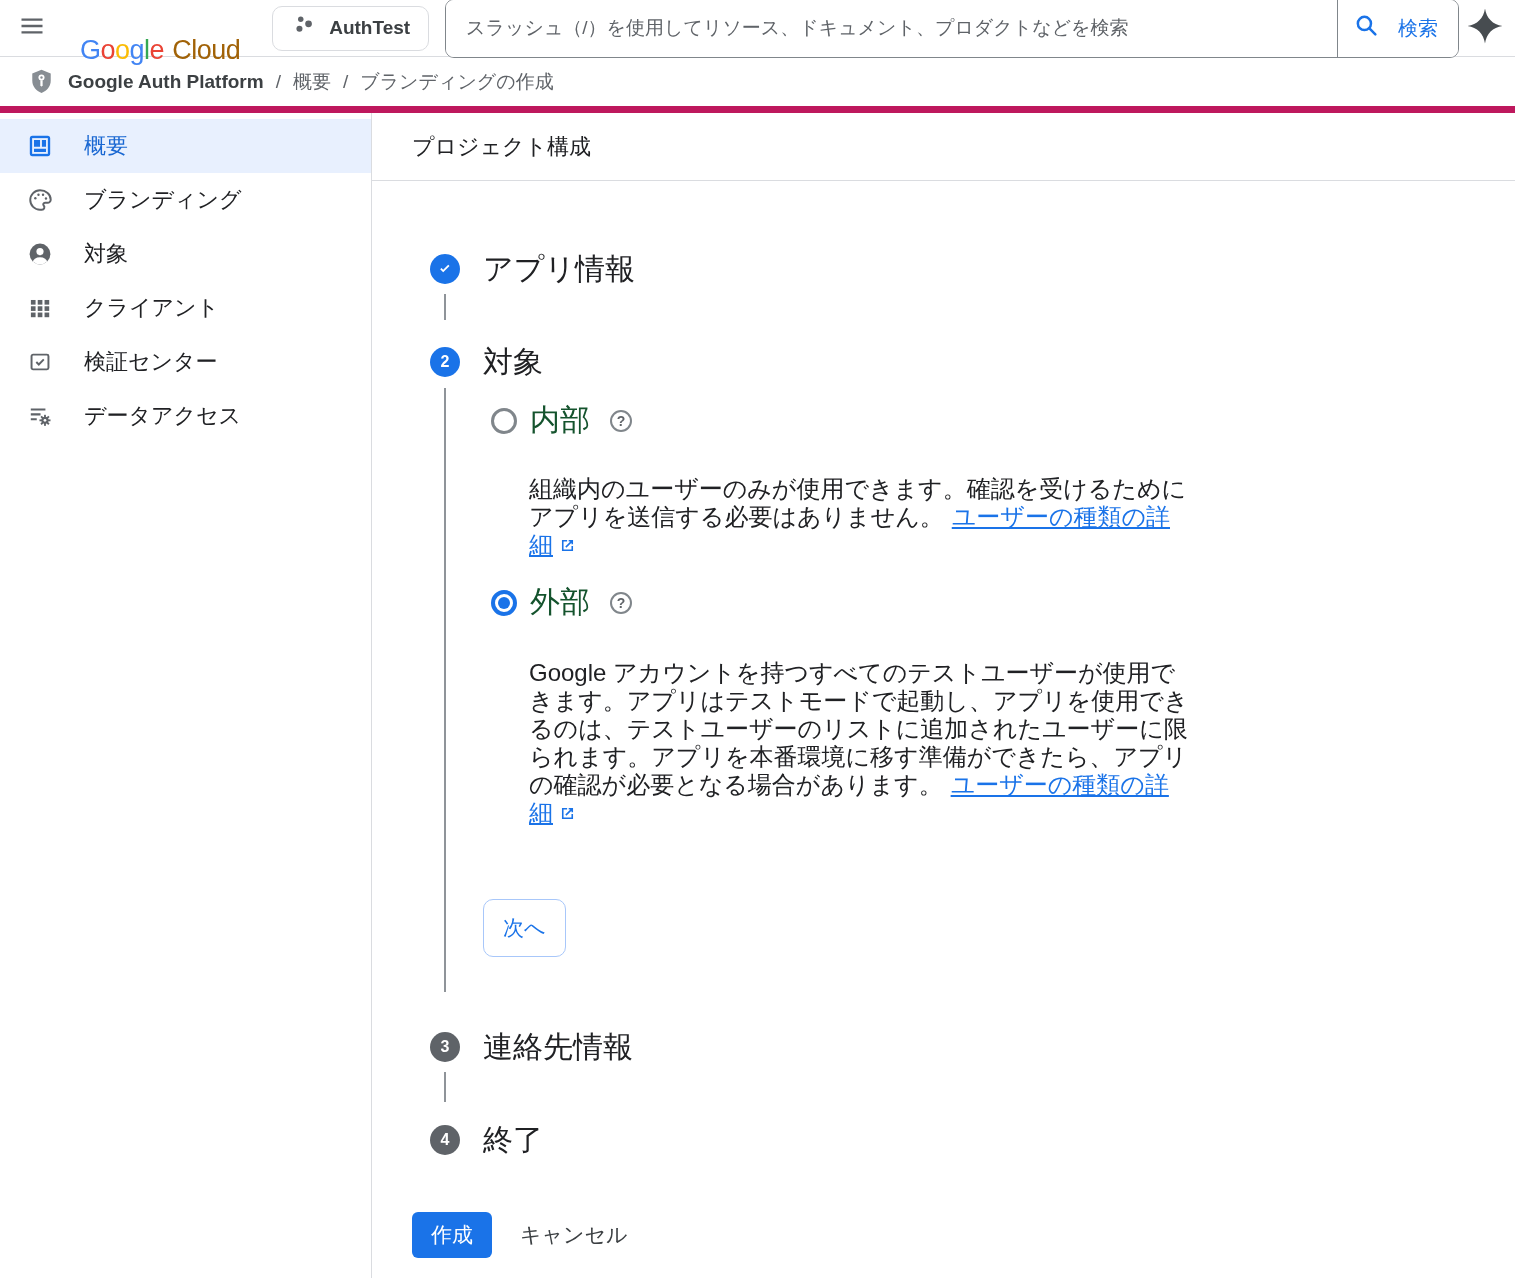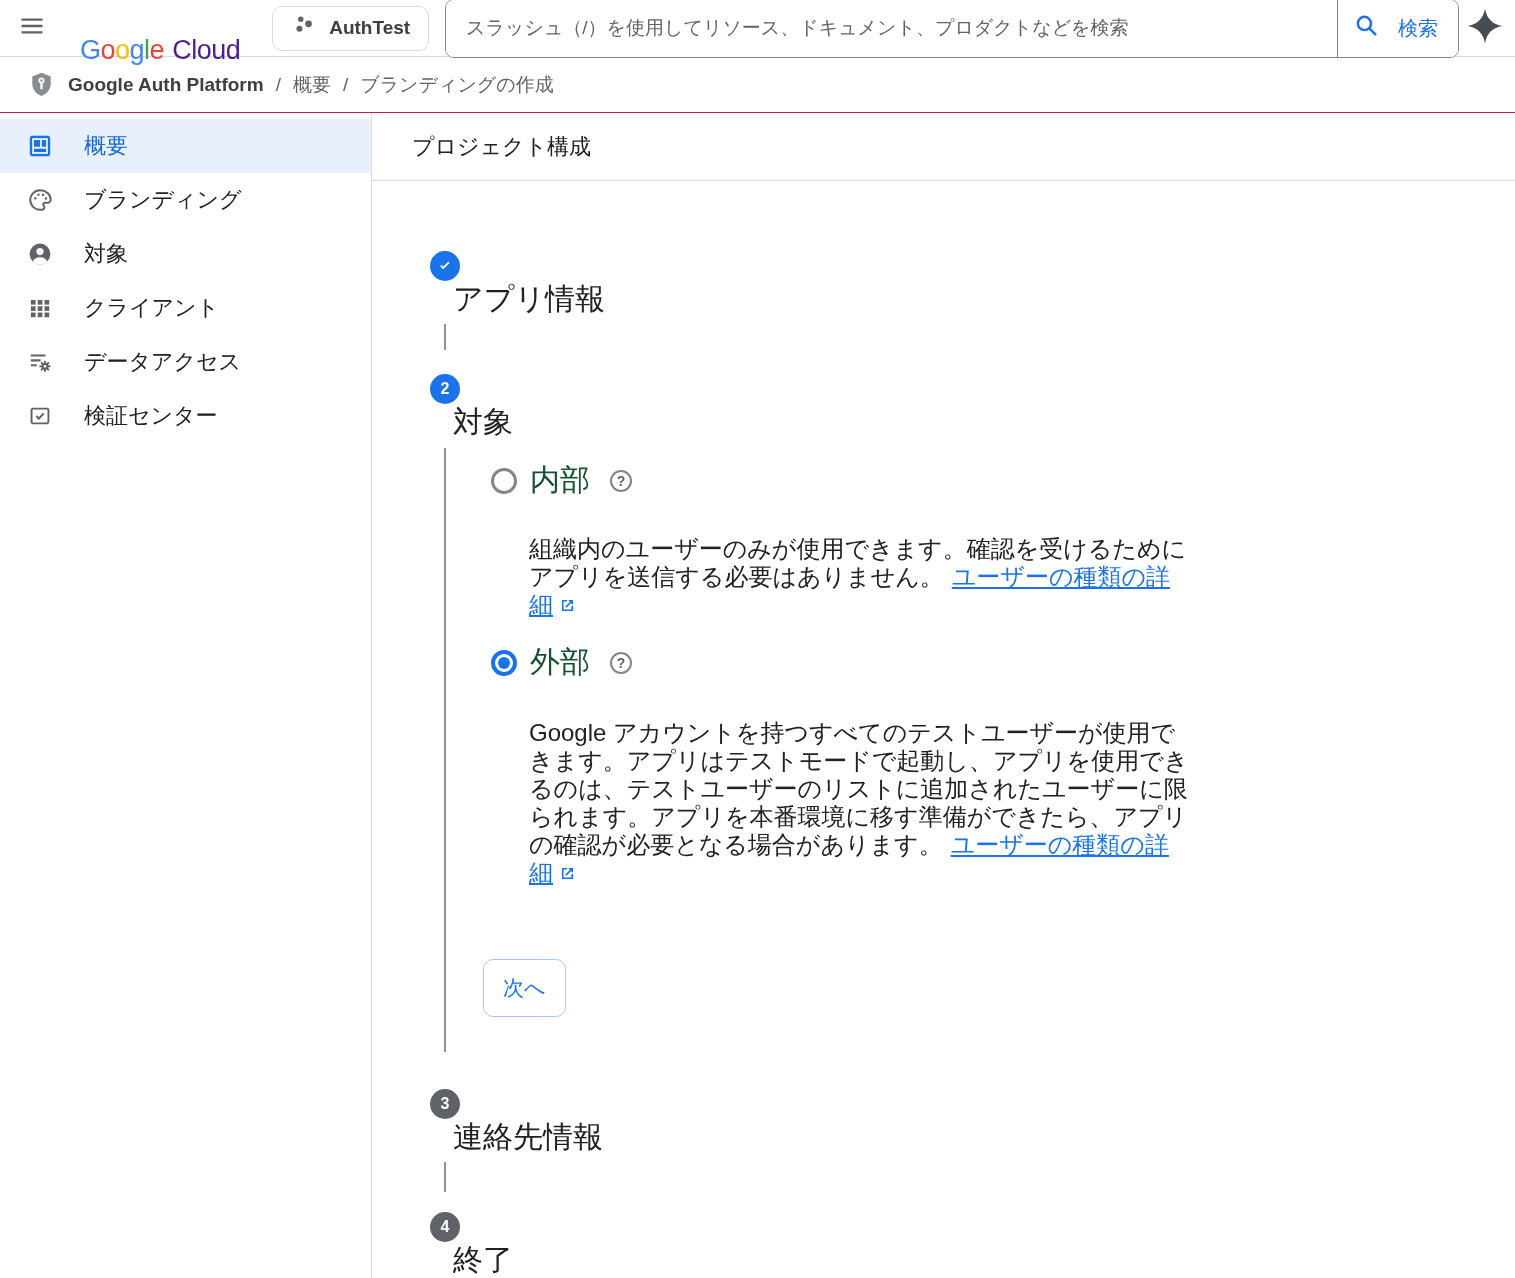--- a/index.html
+++ b/index.html
@@ -9,51 +9,51 @@
     color:#202124; background:#fff;
   }
   .page { width:1515px; height:1278px; display:flex; flex-direction:column; }
 
   
   .topbar { height:57px; flex:none; display:flex; align-items:center; border-bottom:1px solid #dadce0; padding-right:4px; }
   .menu-btn { width:48px; height:48px; margin-left:8px; flex:none; display:flex; align-items:center; justify-content:center; cursor:pointer; }
   .logo { display:flex; align-items:baseline; margin-left:24px; font-size:27px; letter-spacing:-0.5px; white-space:nowrap; cursor:pointer; }
   .logo .l0 { color:#4285F4; } .logo .l1 { color:#EA4335; } .logo .l2 { color:#FBBC05; }
   .logo .l3 { color:#4285F4; } .logo .l4 { color:#34A853; } .logo .l5 { color:#EA4335; }
-  .logo .suffix { color:#4c1d95; margin-left:8px;margin-top:44px; }
+  .logo .suffix { color:#a16207; margin-left:8px;margin-top:44px; }
   .project-btn { display:flex; align-items:center; margin-left:32px; height:45px; border:1px solid #dadce0; border-radius:10px; padding:0 18px; gap:12px; cursor:pointer; background:#fff; }
   .project-btn .pname { font-size:19px; font-weight:bold; color:#3c4043; }
   .search-wrap { flex:1; display:flex; align-items:stretch; height:59px; margin-left:16px; border:1px solid #80868b; border-radius:9px; overflow:hidden; background:#fff; }
   .search-input { flex:1; border:none; outline:none; font-size:19px; color:#5f6368; padding:0 20px; font-family:inherit; }
   .search-input::placeholder { color:#5f6368; opacity:1; }
   .search-btn { display:flex; align-items:center; gap:19px; padding:0 20px 0 16px; border-left:1px solid #80868b; background:#fff; color:#1a73e8; font-size:20px; cursor:pointer; }
   .gemini-btn { width:52px; flex:none; display:flex; align-items:center; justify-content:center; cursor:pointer; }
 
   
-  .crumbbar { height:56px; flex:none; display:flex; align-items:center; border-bottom:1px solid #be185d; padding-left:28px; font-size:19px; color:#5f6368; white-space:nowrap; }
+  .crumbbar { height:56px; flex:none; display:flex; align-items:center; border-bottom:7px solid #be185d; padding-left:28px; font-size:19px; color:#5f6368; white-space:nowrap; }
   .crumbbar .shield { margin-right:13px; display:flex; }
   .crumb-product { color:#3c4043; font-weight:bold; cursor:pointer; }
   .crumb-sep { margin:0 12px; color:#5f6368; }
   .crumb-item { color:#5f6368; cursor:pointer; }
 
   
   .bodyrow { flex:1; display:flex; min-height:0; }
   .sidebar { width:371px; flex:none; padding-top:6px; }
   .nav-item { height:54px; display:flex; align-items:center; padding-left:27px; cursor:pointer; }
   .nav-item .nav-ico { width:26px; flex:none; display:flex; justify-content:center; }
   .nav-item .nav-label { margin-left:31px; font-size:22px; color:#202124; }
   .nav-item.selected { background:#e8f0fe; }
   .nav-item.selected .nav-label { color:#1967d2; }
 
   .main { flex:1; border-left:1px solid #dadce0; display:flex; flex-direction:column; min-width:0; }
   .main-title { height:68px; flex:none; display:flex; align-items:center; padding-left:40px; font-size:22px; color:#202124; border-bottom:1px solid #dadce0; }
   .content { flex:1; padding:70px 0 0 40px; }
 
   
-  .step-row { display:flex; margin-left:18px;flex-direction:column; }
+  .step-row { display:flex; align-items:center; margin-left:18px; }
   .step-circle { width:30px; height:30px; border-radius:50%; flex:none; display:flex; align-items:center; justify-content:center; color:#fff; font-size:16px; font-weight:bold; }
   .step-circle.completed, .step-circle.active { background:#1a73e8; }
   .step-circle.pending { background:#5f6368; }
   .step-label { margin-left:23px; font-size:30px; color:#202124; line-height:35px; }
   .connector { width:2px; background:#8f9499; margin:8px 0 8px 32px; }
   .connector.c1 { height:26px; }
   .connector.c3 { height:30px; }
 
   .step2-body { position:relative; margin-top:21px; padding:0 0 35px 79px; }
   .step2-body::before { content:""; position:absolute; left:32px; top:-12px; bottom:0; width:2px; background:#8f9499; }
@@ -212,46 +212,46 @@
               <rect x="3.6" y="16.2" width="4.3" height="4.3"></rect>
               <rect x="9.9" y="16.2" width="4.3" height="4.3"></rect>
               <rect x="16.2" y="16.2" width="4.3" height="4.3"></rect>
             </svg>
         </span>
         <span class="nav-label">クライアント</span>
       </div>
 
       <div class="nav-item">
         <span class="nav-ico">
+          <svg width="26" height="26" viewBox="0 0 24 24" fill="none">
+              <rect x="4.2" y="5.2" width="15.6" height="13.6" rx="1.4" stroke="#5f6368" stroke-width="1.8"></rect>
+              <path d="M8.6 12l2.3 2.3 4.6-4.7" stroke="#5f6368" stroke-width="1.8"></path>
+            </svg>
+        </span>
+        <span class="nav-label">検証センター</span>
+      </div>
+
+      <div class="nav-item">
+        <span class="nav-ico">
           <svg width="26" height="26" viewBox="0 0 24 24">
               <path d="M3.5 6h13.5M3.5 10.5h9M3.5 15h5.5" stroke="#5f6368" stroke-width="2"></path>
               <g transform="translate(16.6,16)">
                 <g fill="#5f6368">
                   <rect x="-0.85" y="-5.1" width="1.7" height="10.2"></rect>
                   <rect x="-0.85" y="-5.1" width="1.7" height="10.2" transform="rotate(45)"></rect>
                   <rect x="-0.85" y="-5.1" width="1.7" height="10.2" transform="rotate(90)"></rect>
                   <rect x="-0.85" y="-5.1" width="1.7" height="10.2" transform="rotate(135)"></rect>
                   <circle r="3.3"></circle>
                 </g>
                 <circle r="1.25" fill="#fff"></circle>
               </g>
             </svg>
         </span>
         <span class="nav-label">データアクセス</span>
       </div>
-
-      <div class="nav-item">
-        <span class="nav-ico">
-          <svg width="26" height="26" viewBox="0 0 24 24" fill="none">
-              <rect x="4.2" y="5.2" width="15.6" height="13.6" rx="1.4" stroke="#5f6368" stroke-width="1.8"></rect>
-              <path d="M8.6 12l2.3 2.3 4.6-4.7" stroke="#5f6368" stroke-width="1.8"></path>
-            </svg>
-        </span>
-        <span class="nav-label">検証センター</span>
-      </div>
     </div>
 
     <div class="main">
       <div class="main-title">プロジェクト構成</div>
 
       <div class="content">
 
         <div class="step-row">
           <div class="step-circle completed">
             <svg width="18" height="18" viewBox="0 0 24 24">

